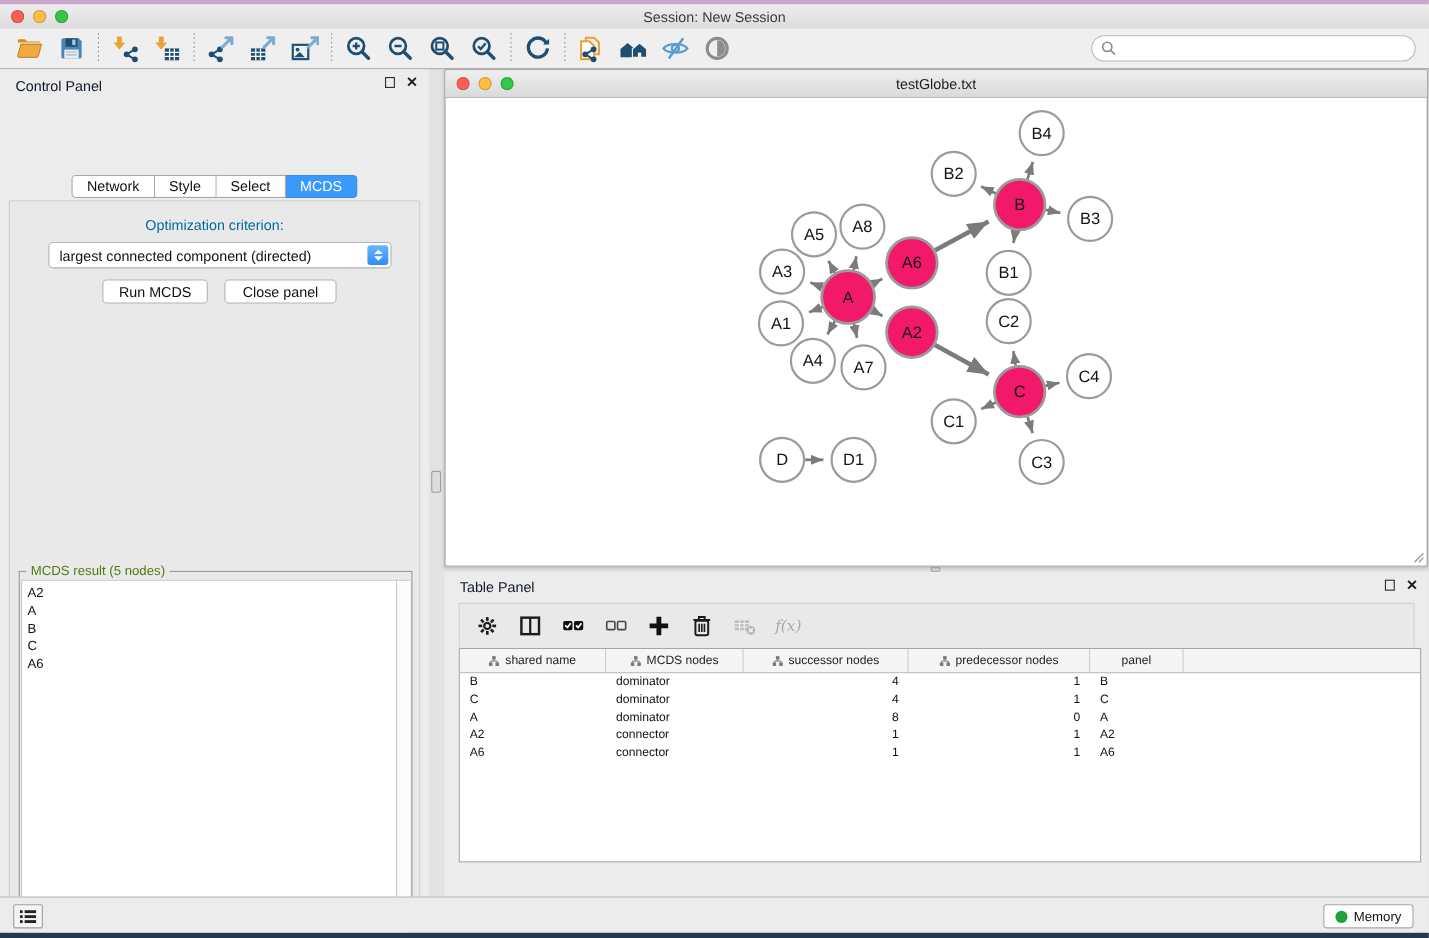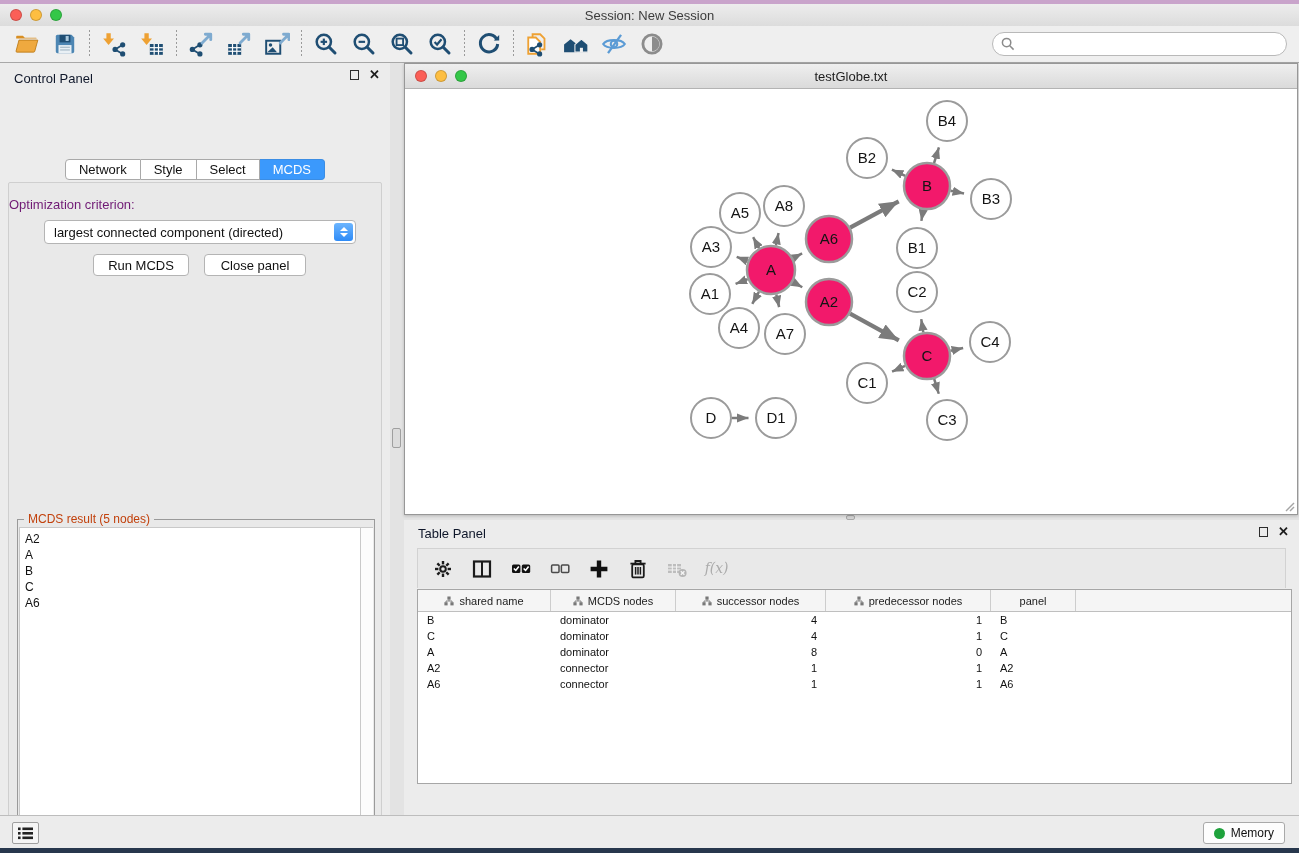--- a/index.html
+++ b/index.html
@@ -40,39 +40,39 @@
   #cp-title { position:absolute; left:14px; top:8px; }
   .seg { display:flex; }
   .seg-tab { height:21px; padding:0 13px; font-size:13px; color:#111; background:#fff;
     border:1px solid #a9a9a9; border-left:none; display:flex; align-items:center; }
   .seg-tab:first-child { border-left:1px solid #a9a9a9; border-radius:4px 0 0 4px; }
   .seg-tab:last-child { border-radius:0 4px 4px 0; }
   .seg-tab.active { background:#3b99fc; border-color:#3b8de4; color:#fff; }
   #cp-tabs { position:absolute; left:0; top:96px; width:390px; display:flex; justify-content:center; }
   #cp-content { position:absolute; left:8px; top:119px; width:374px; height:687px;
     background:#e9e9e9; border:1px solid #cfcfcf; border-radius:2px; }
-  #opt-label { position:absolute; left:0; top:14px; width:100%; text-align:left; font-size:13px; color:#701a75; }
+  #opt-label { position:absolute; left:0; top:14px; width:100%; text-align:center; font-size:13px; color:#0369a1; }
   #criterion { position:absolute; left:35px; top:37px; width:312px; height:24px; background:#fff;
     border:1px solid #b4b4b4; border-radius:4px; font-size:13px; color:#111;
     display:flex; align-items:center; padding-left:9px; }
   #criterion .stepper { position:absolute; right:2px; top:2px; width:19px; height:18px;
     background:linear-gradient(#6cb5fe,#2e8bf7); border-radius:3px;
     display:flex; flex-direction:column; align-items:center; justify-content:center; }
   .chev { width:0; height:0; border-left:4px solid transparent; border-right:4px solid transparent; }
   .chev.up { border-bottom:4px solid #fff; margin-bottom:2px; }
   .chev.dn { border-top:4px solid #fff; }
   .cp-btn { position:absolute; top:71px; height:22px; background:#fff; border:1px solid #b4b4b4;
     border-radius:4px; font-size:13px; color:#111; display:flex; align-items:center; justify-content:center; }
   #run-btn { left:84px; width:96px; }
   #closep-btn { left:195px; width:102px; }
 
   #result-box { position:absolute; left:8px; top:336px; width:358px; height:340px;
     border:1px solid #9a9a9a; }
   #result-title { position:absolute; left:6px; top:-8px; background:#e9e9e9; padding:0 4px;
-    font-size:12px; color:#c2410c; }
+    font-size:12px; color:#4d7c0f; }
   #result-list { position:absolute; left:1px; top:7px; width:342px; height:330px; background:#fff;
     border:1px solid #c9c9c9; font-size:12px; color:#111; padding:3px 0 0 5px; }
   #result-scroll { position:absolute; right:1px; top:7px; width:13px; height:330px; background:#fcfcfc;
     border:1px solid #c9c9c9; border-right:none; }
   .result-item { line-height:16px; }
 
   
   #v-divider-handle { position:absolute; left:392px; top:428px; width:9px; height:20px;
     background:#dcdcdc; border:1px solid #9f9f9f; border-radius:2px; }
   #h-divider-handle { position:absolute; left:846px; top:515px; width:9px; height:5px;

